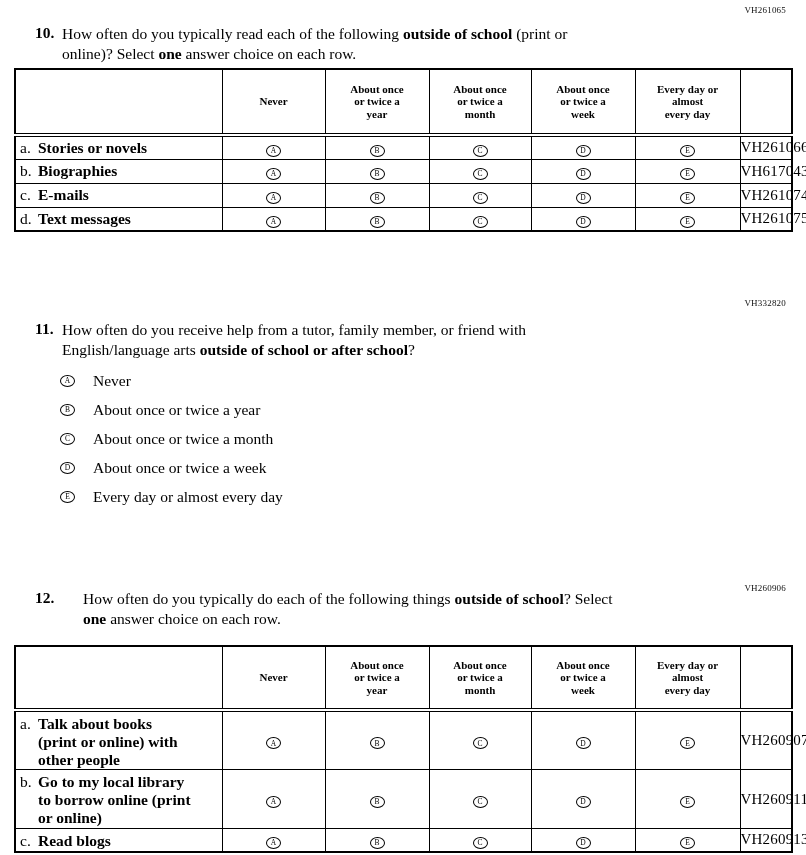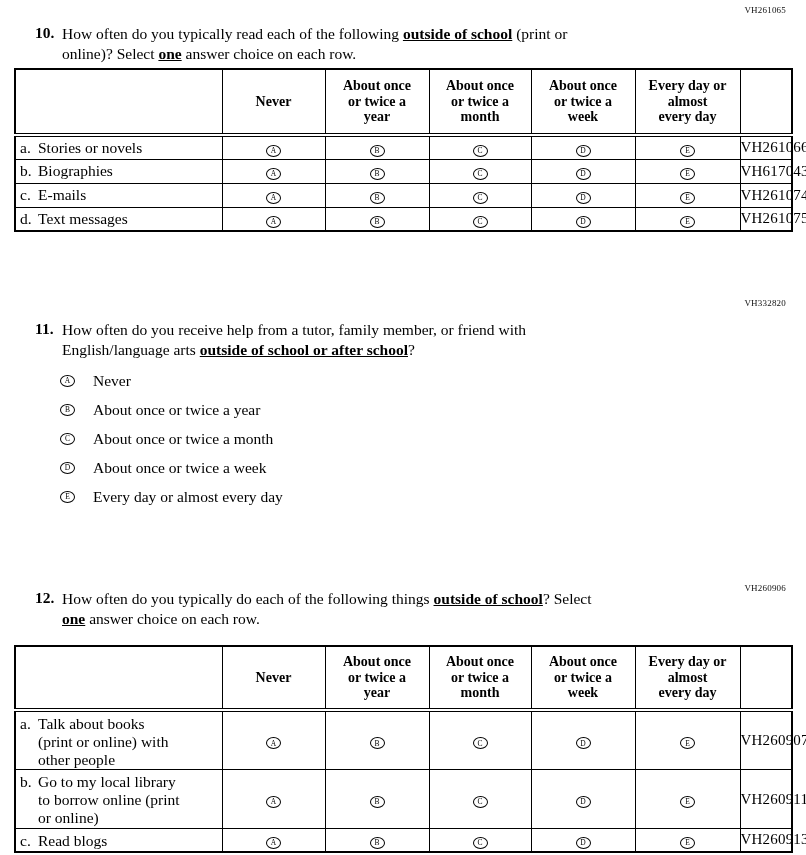--- a/index.html
+++ b/index.html
@@ -29,21 +29,21 @@
     font-size:15.5px;
     width:27px;
     flex:0 0 27px;
   }
   .qtext{
     font-size:15.5px;
     line-height:1.32;
     width:680px;
     white-space:pre-line;
   }
-  .qtext b{font-weight:bold;text-decoration:underline;}
+  .qtext b{font-weight:bold;}
   .bubble{
     display:inline-flex;
     align-items:center;
     justify-content:center;
     width:15px;height:12px;
     border:1px solid #000;
     border-radius:50%;
     font-size:7.5px;
     line-height:1;
     font-family:"Liberation Serif", serif;
@@ -60,40 +60,40 @@
     background:#fff;
   }
   table.qtable th, table.qtable td{
     border:1.5px solid #000;
     padding:0;
   }
   table.qtable{border:2px solid #000;}
   table.qtable thead th{
     border-bottom:4px double #000;
     font-weight:bold;
-    font-size:14px;
+    font-size:11px;
     line-height:1.12;
     text-align:center;
     vertical-align:middle;
     white-space:pre-line;
   }
   #table1 thead th{height:63px;}
   #table2 thead th{height:61px;}
   td.rowlabel{
     font-size:15.5px;
     text-align:left;
     vertical-align:middle;
   }
   td.rowlabel .lblwrap{
     display:flex;
     padding:1px 2px 1px 4px;
     line-height:1.15;
   }
   td.rowlabel .prefix{flex:0 0 18px;}
-  td.rowlabel .lbltext{white-space:pre-line;}
+  td.rowlabel .lbltext{white-space:pre-line;font-weight:bold;}
   #table2 td.rowlabel{vertical-align:top;}
   #table2 td.rowlabel .lblwrap{padding-top:3px;}
   td.choice{text-align:center;vertical-align:middle;}
   td.codecell{
     font-size:15px;
     vertical-align:middle;
     text-align:left;
     padding-left:2px;
     letter-spacing:.2px;
   }
@@ -238,21 +238,21 @@
       <span class="optlabel">About once or twice a week</span>
     </div>
     <div class="optrow">
       <span class="bubble">E</span>
       <span class="optlabel">Every day or almost every day</span>
     </div>
   </div>
 
   <div class="vhcode" style="top:583px;">VH260906</div>
 
-  <div class="question" style="top:589px;">
+  <div class="question" style="top:589px;gap:21px;">
     <div class="qnum">12.</div>
     <div class="qtext"><span>How often do you typically do each of the following things </span><b>outside of school</b><span>? Select
 </span><b>one</b><span> answer choice on each row.</span></div>
   </div>
 
   <table class="qtable" id="table2" style="top:645px;">
     <colgroup>
       <col style="width:207px">
         <col style="width:103px">
         <col style="width:104px">

